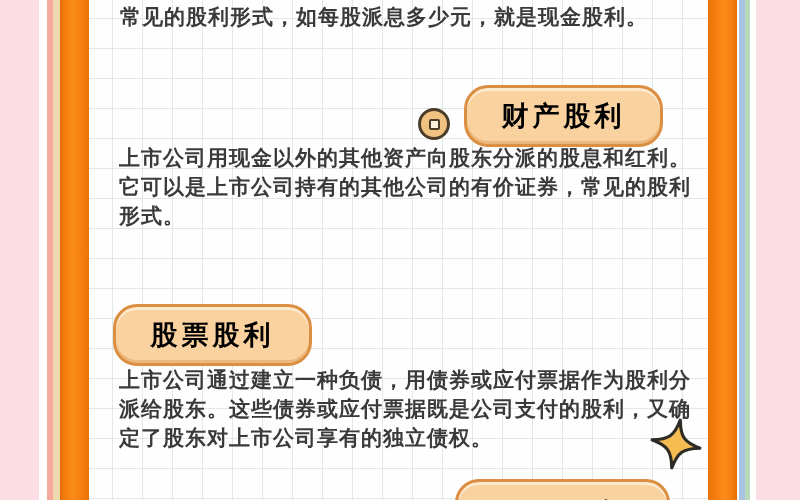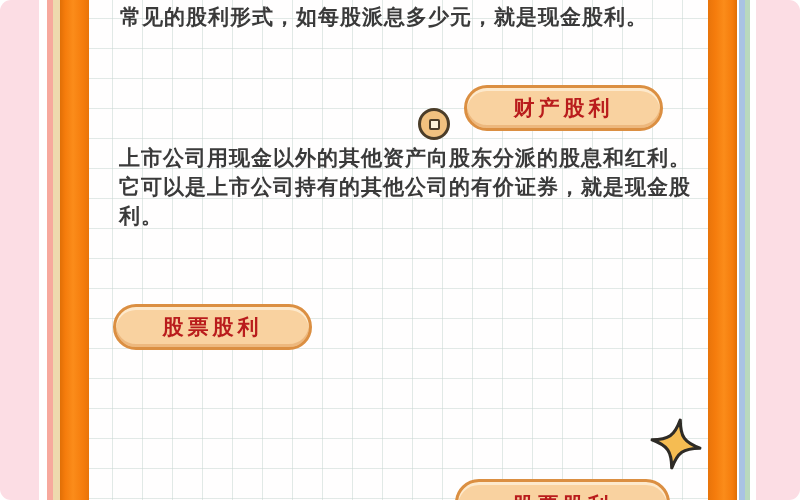--- a/index.html
+++ b/index.html
@@ -5,21 +5,20 @@
   html,body{margin:0;padding:0;}
   body{
     font-family:"Liberation Sans","DejaVu Sans",sans-serif;
     -webkit-font-smoothing:antialiased;
   }
   .canvas{
     position:relative;
     width:800px;height:500px;
     overflow:hidden;
     background:#fcdde4;
-    border-radius:11px;
   }
   
   .band{position:absolute;top:0;bottom:0;}
   .white-card{left:39px;width:717px;background:#ffffff;}
   .stripe-salmon{left:47px;width:6px;background:#f7a99d;}
   .stripe-cream{left:53px;width:7px;background:#eed9ae;}
   .bar-orange-left{left:60px;width:29px;
     background:linear-gradient(90deg,#e06f06 0%,#f57c0c 18%,#fb8c1a 45%,#f57c0c 80%,#e8740a 100%);}
   .bar-orange-right{left:708px;width:29px;
     background:linear-gradient(90deg,#e8740a 0%,#f57c0c 25%,#fb8c1a 55%,#f57c0c 85%,#e06f06 100%);}
@@ -43,29 +42,29 @@
     font-size:21px;
     line-height:29px;
     letter-spacing:1px;
   }
   .intro{left:31px;top:2px;width:575px;}
   .para1{left:30px;top:143px;width:586px;}
   .para2{left:30px;top:365px;width:586px;}
   .badge{
     position:absolute;
     height:40px;
-    padding:0 8px;
+    padding:8px 8px;
     display:flex;align-items:center;justify-content:center;
     background:#f9d2a0;
     border:3px solid #db8f42;
     border-radius:24px;
     box-shadow:inset 0 3px 0 rgba(255,246,228,0.65), inset 0 -3px 0 rgba(214,138,62,0.35);
-    color:#b91c1c;
+    color:#000000;
     font-weight:bold;
-    font-size:21px;
+    font-size:27px;
     letter-spacing:4px;
     white-space:nowrap;
   }
   .badge-property{left:375px;top:85px;width:177px;}
   .badge-liability{left:24px;top:304px;width:177px;}
   .badge-stock{left:366px;top:479px;width:193px;height:46px;}
   
   .coin{
     position:absolute;left:329px;top:108px;
     width:26px;height:26px;
@@ -103,24 +102,25 @@
   <div class="content">
 
     <div class="txt intro">常见的股利形式，如每股派息多少元，就是现金股利。</div>
 
     <div class="coin">
       <div class="coin-hole"></div>
     </div>
 
     <div class="badge badge-property">财产股利</div>
 
-    <div class="txt para1">上市公司用现金以外的其他资产向股东分派的股息和红利。它可以是上市公司持有的其他公司的有价证券，就是现金股利。</div>
+    <div class="txt para1">上市公司用现金以外的其他资产向股东分派的股息和红利。它可以是上市公司持有的其他公司的有价证券，常见的股利形式。</div>
 
     <div class="badge badge-liability">股票股利</div>
 
+    <div class="txt para2">上市公司通过建立一种负债，用债券或应付票据作为股利分派给股东。这些债券或应付票据既是公司支付的股利，又确定了股东对上市公司享有的独立债权。</div>
 
     <div class="sparkle">
       <svg width="52" height="52" viewBox="0 0 100 100">
         <path d="M50 3 C56 35 65 44 97 50 C65 56 56 65 50 97 C44 65 35 56 3 50 C35 44 44 35 50 3 Z" fill="#f5bc52" stroke="#2e2b26" stroke-width="6" stroke-linejoin="round"></path>
       </svg>
     </div>
 
     <div class="badge badge-stock">股票股利</div>
 
   </div>

